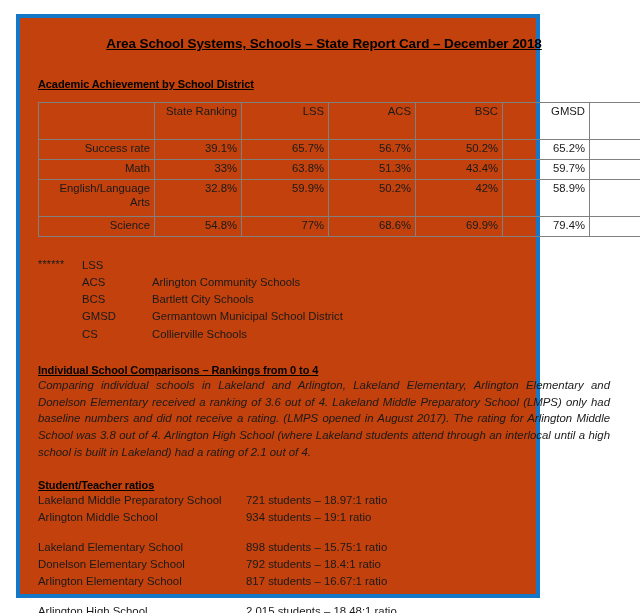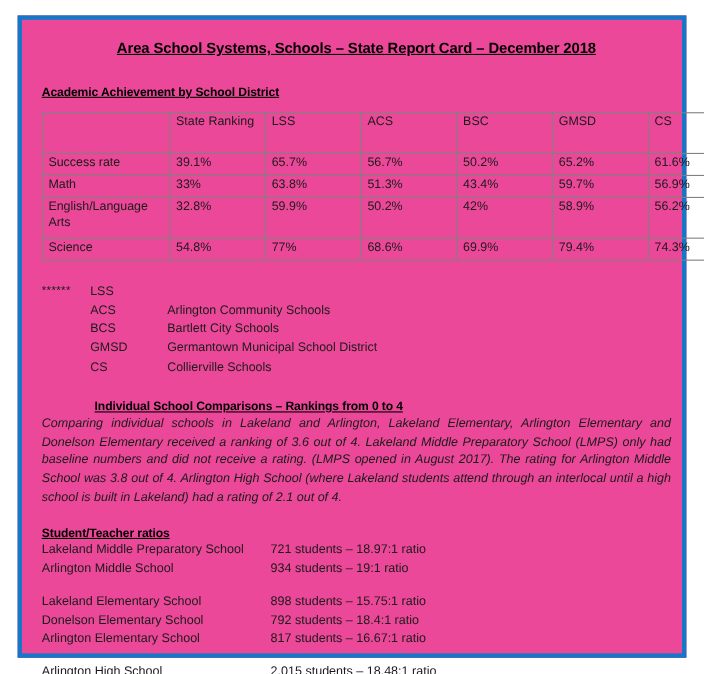--- a/index.html
+++ b/index.html
@@ -11,25 +11,25 @@
     height: 613px;
     background: #ffffff;
     font-family: "Liberation Sans", sans-serif;
     color: #1a1a1a;
     overflow: hidden;
   }
   .page-frame {
     position: absolute;
     left: 16px;
     top: 14px;
-    width: 608px;
+    width: 524px;
     height: 584px;
     border: 4px solid #1477c8;
     box-sizing: border-box;
-    background: #ec4899;
+    background: #c2410c;
   }
   .content {
     position: absolute;
     left: 18px;
     top: 10px;
     width: 572px;
   }
   .doc-title {
     text-align: center;
     font-size: 13.5px;
@@ -51,21 +51,21 @@
   .data-table {
     border-collapse: collapse;
     width: 571px;
     margin-top: 12px;
     table-layout: fixed;
   }
   .data-table td, .data-table th {
     border: 1px solid #808080;
     font-size: 11.3px;
     font-weight: normal;
-    text-align: left;
+    text-align: right;
     vertical-align: top;
     padding: 2px 4px 2px 5px;
     color: #1a1a1a;
     line-height: 1.22;
   }
   .data-table thead td {
     height: 32px;
   }
   .data-table tbody td {
     height: 15px;
@@ -88,21 +88,21 @@
     width: 44px;
     letter-spacing: 0.3px;
     font-size: 10.5px;
   }
   .legend-abbr {
     width: 70px;
   }
   .legend-desc {
     flex: 1;
   }
-  .heading-comparisons { display: block; margin-top: 21px; margin-left: 48px; }
+  .heading-comparisons { display: block; margin-top: 21px; }
   .para {
     font-size: 11.4px;
     line-height: 1.47;
     text-align: justify;
     margin-top: 1px;
     width: 572px;
     color: #1a1a1a;
     font-style: italic;
   }
   .heading-ratios { display: block; margin-top: 18px; text-decoration: underline; }

